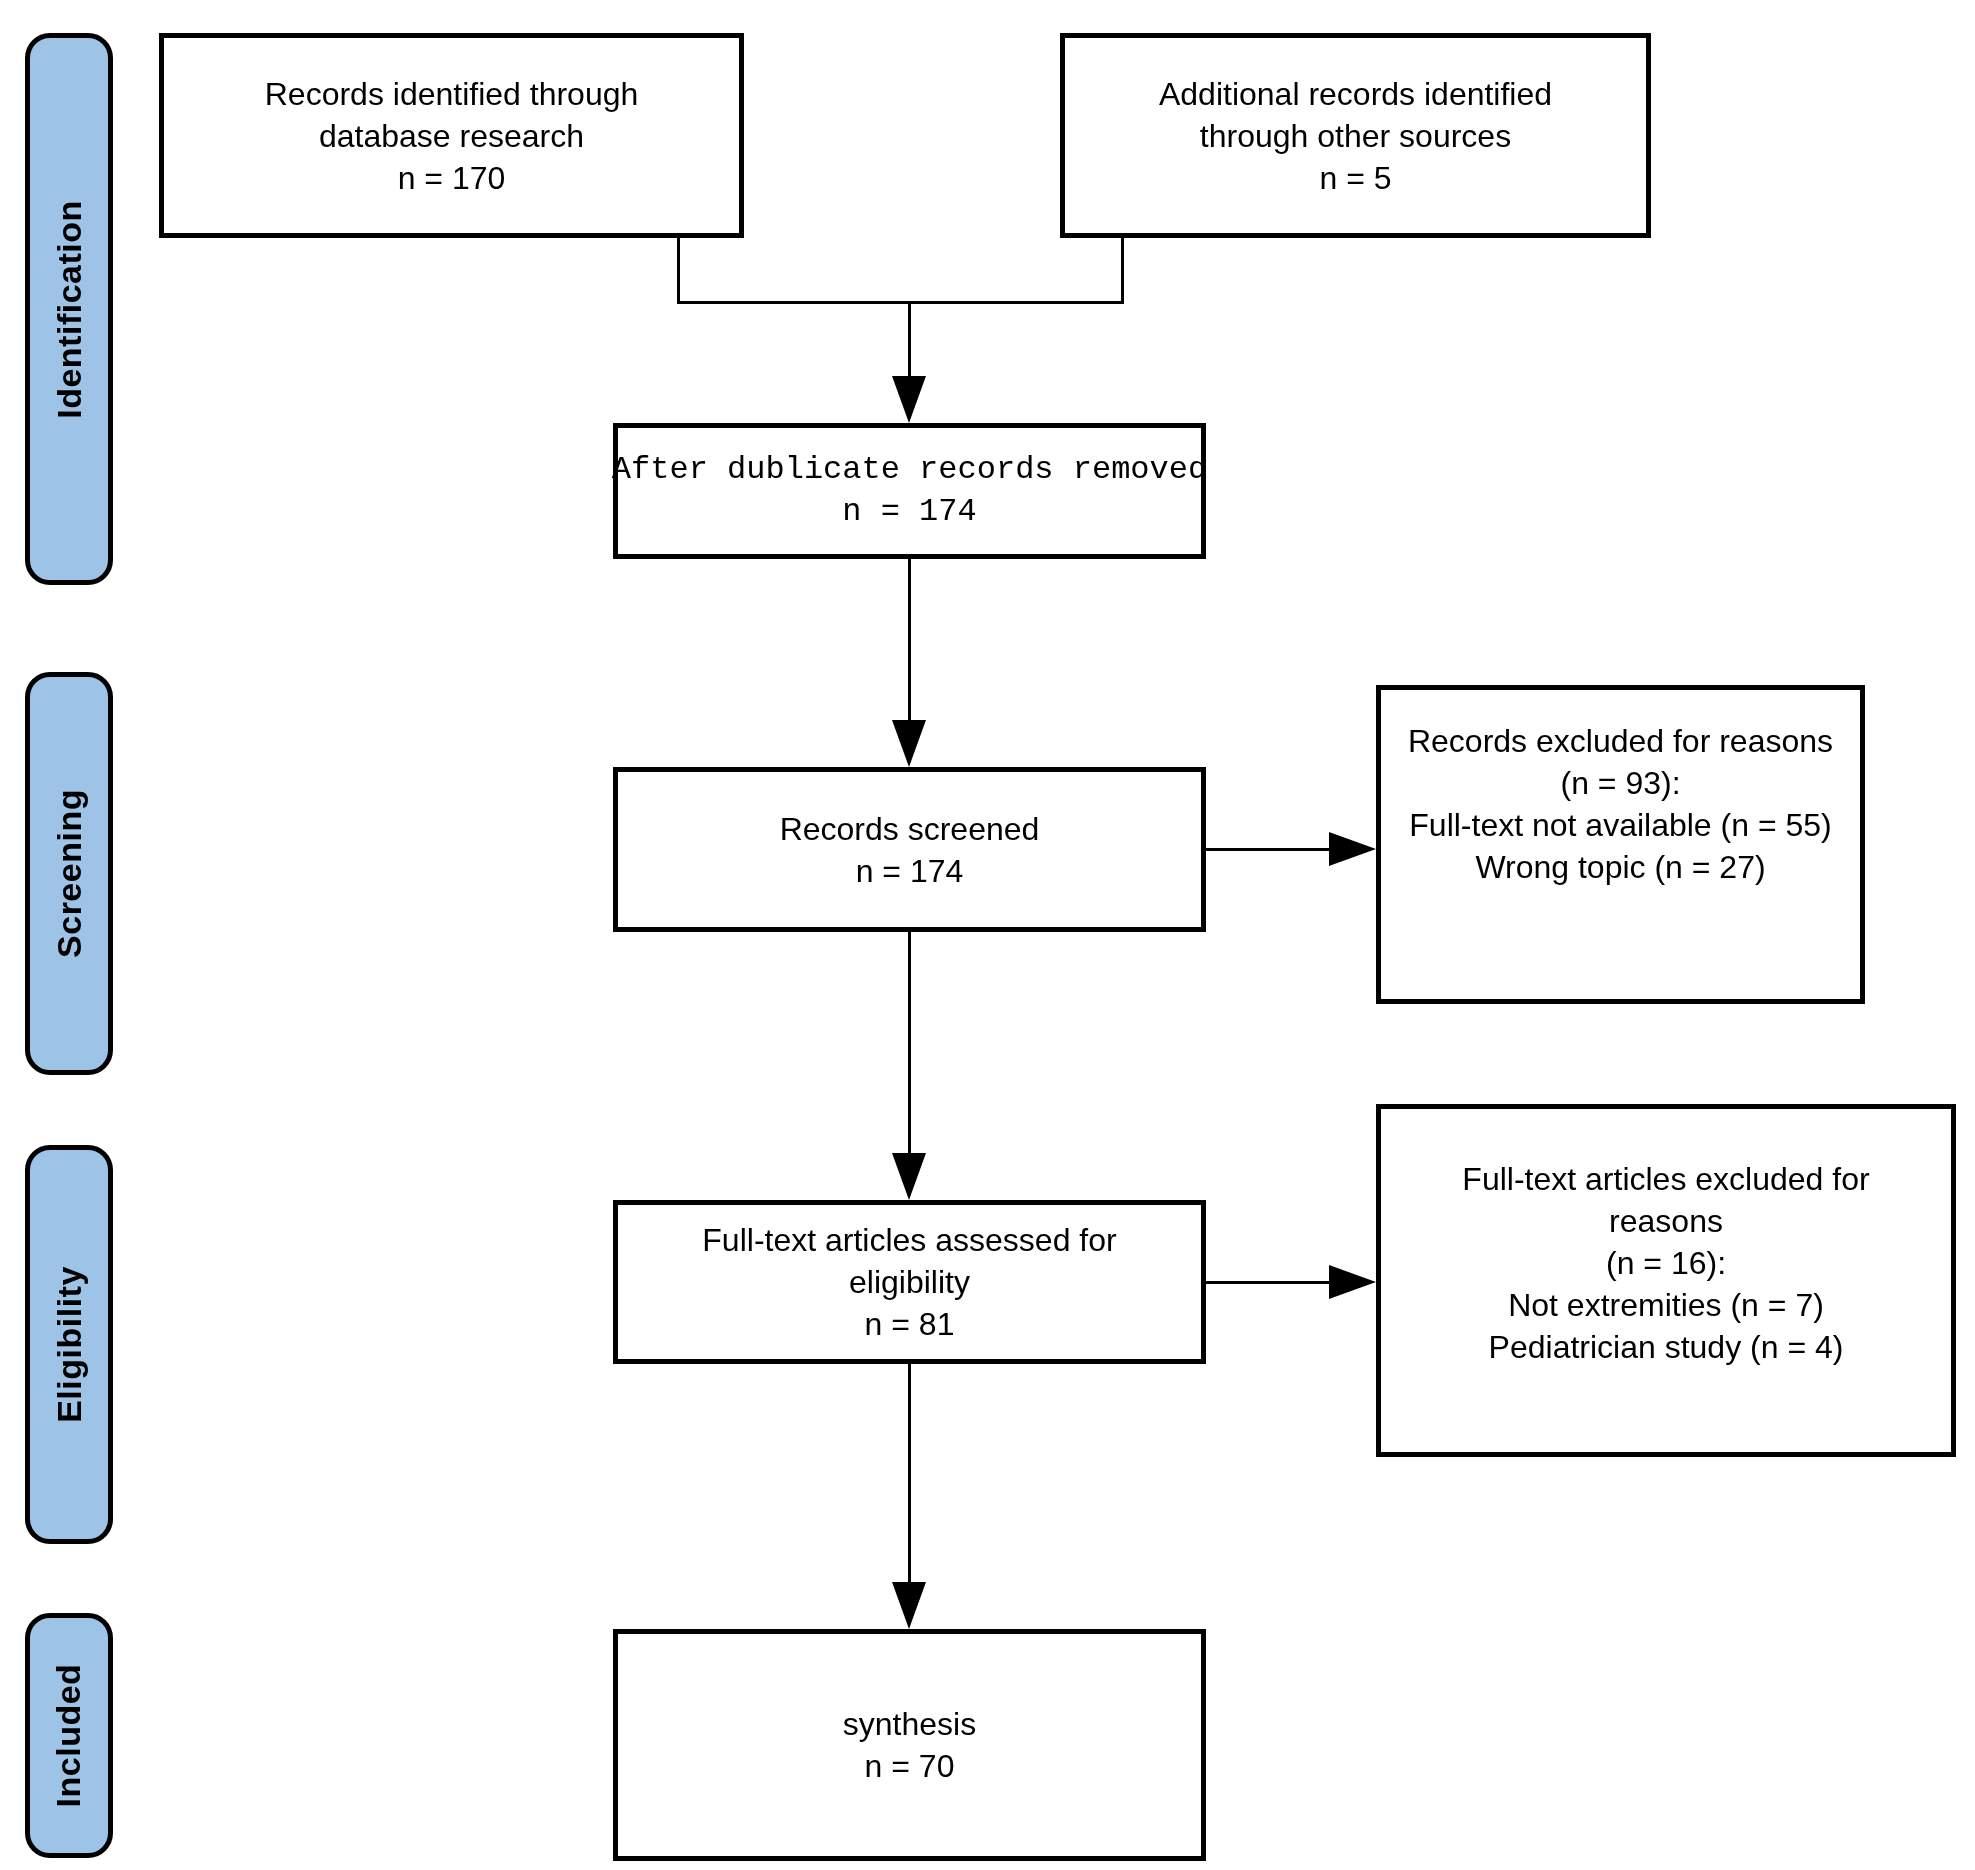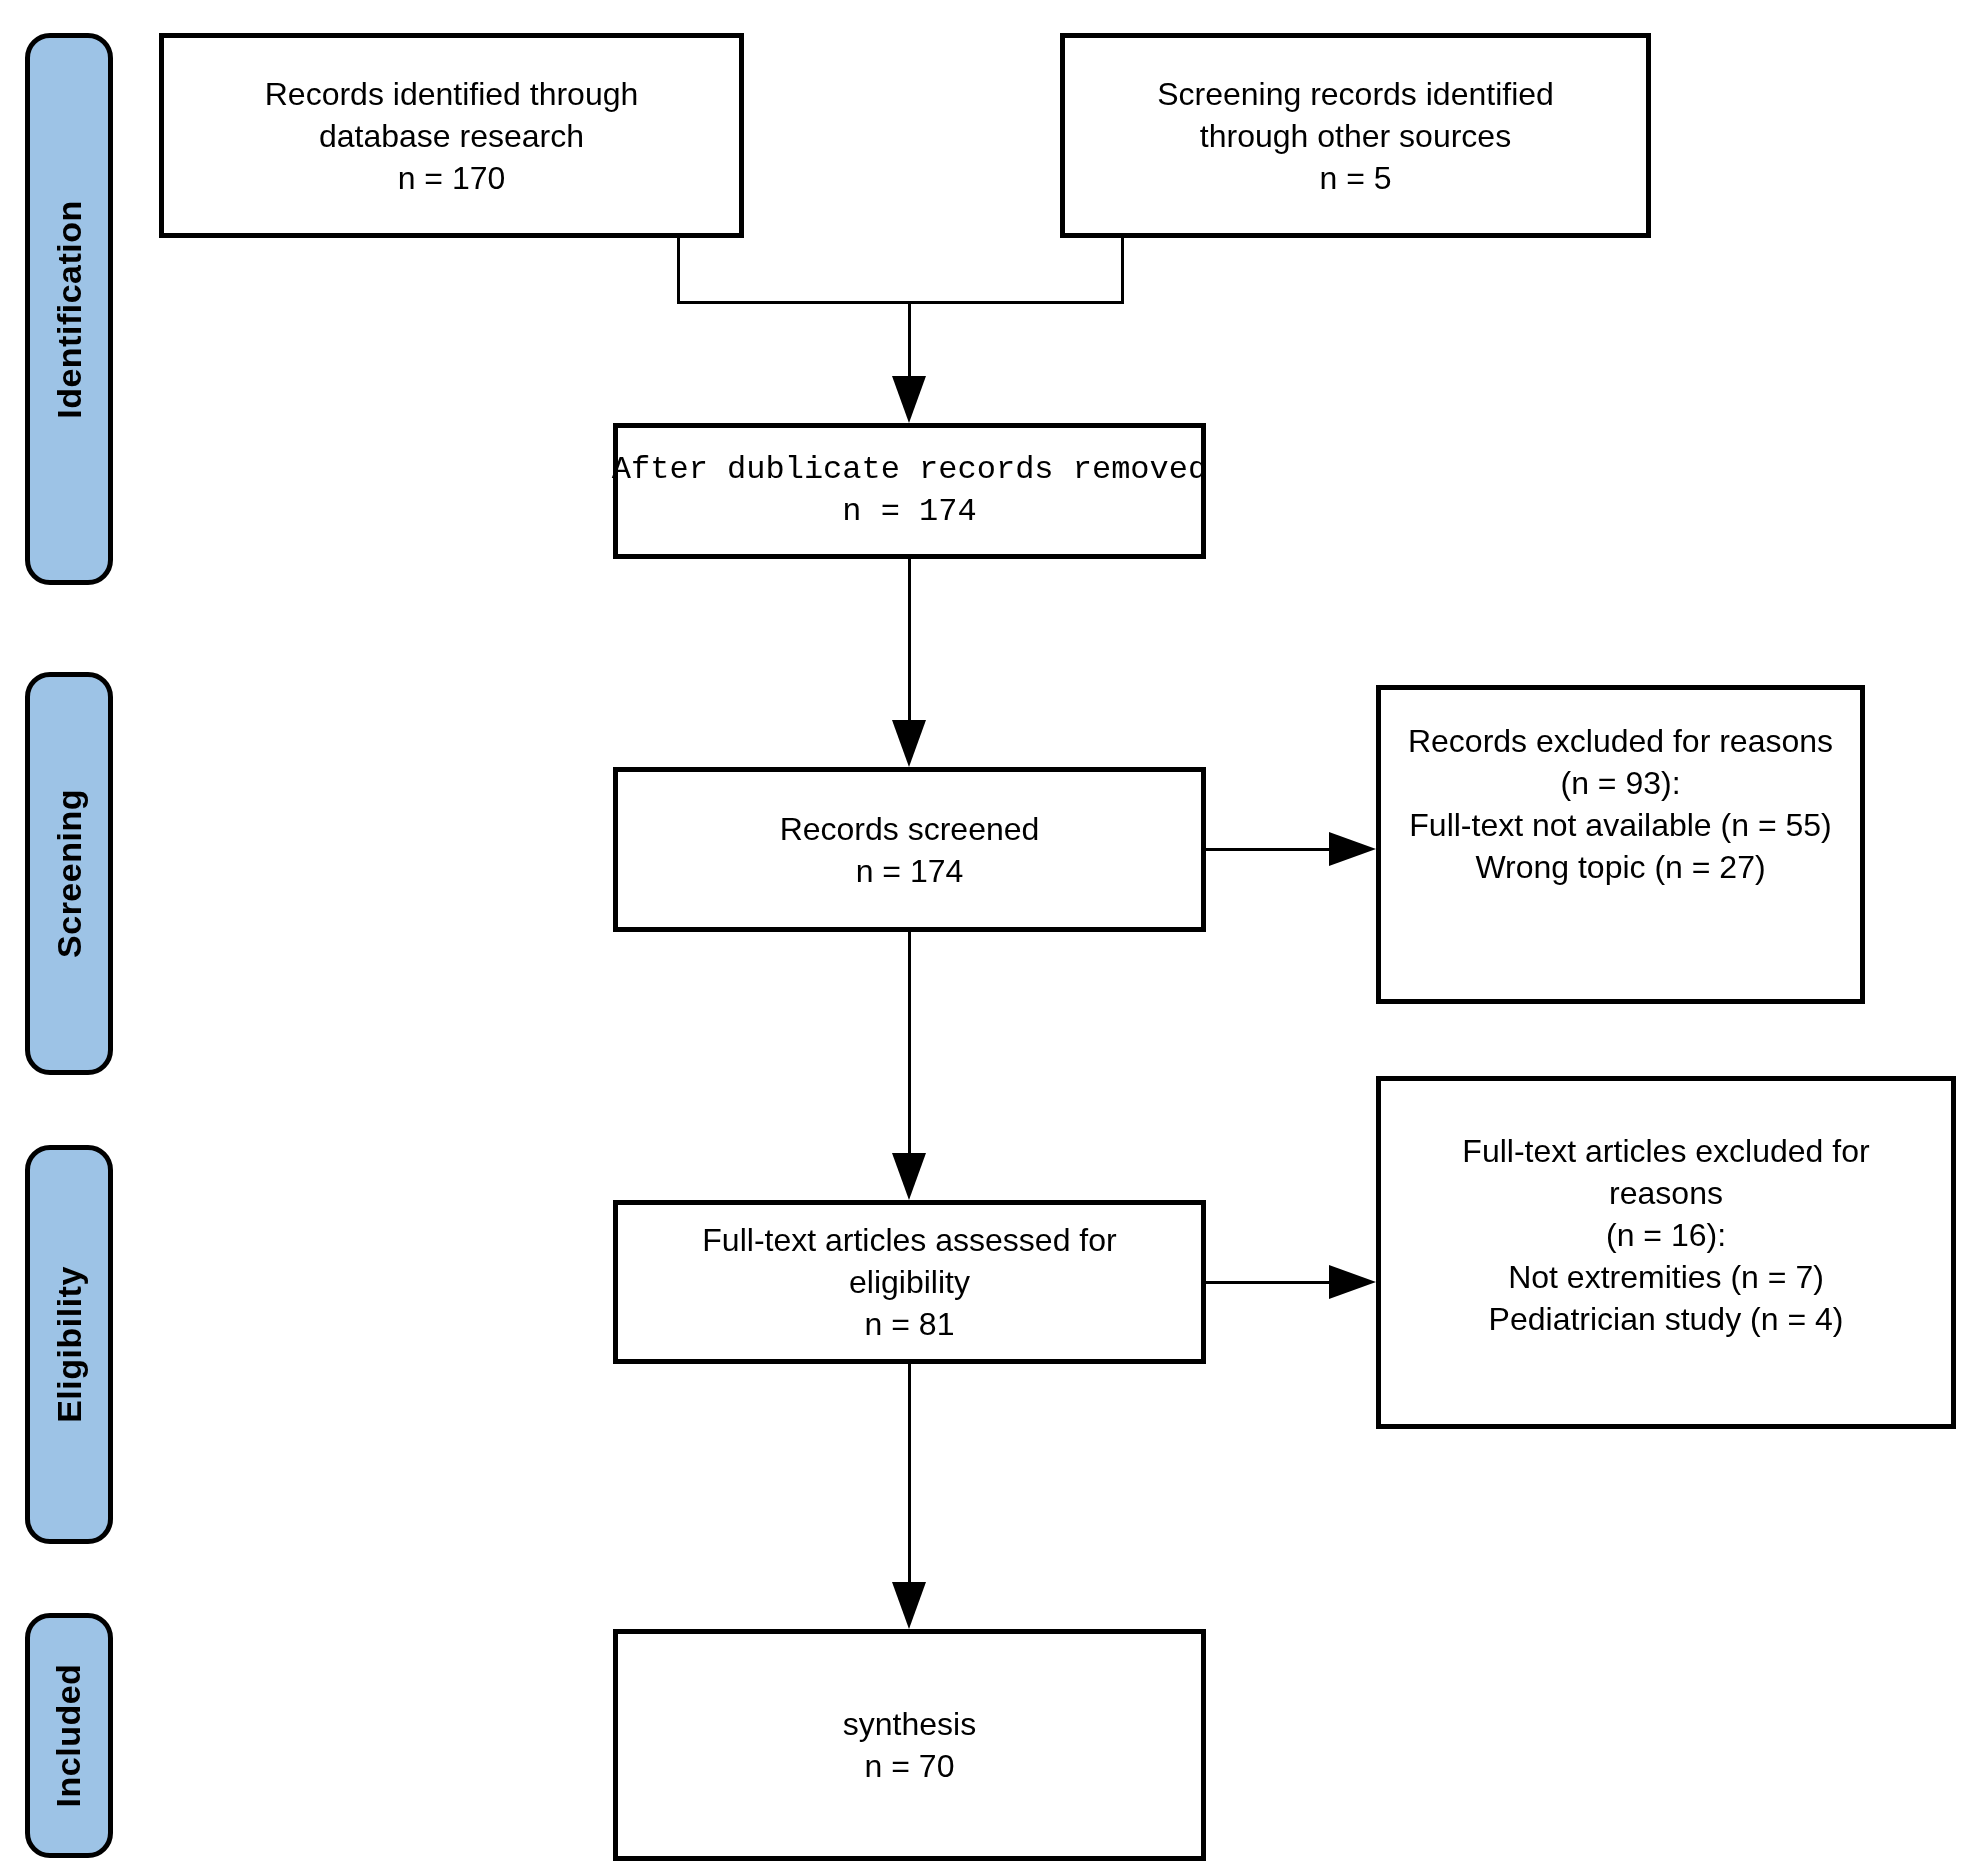--- a/index.html
+++ b/index.html
@@ -55,21 +55,21 @@
     line-height: 42px;
   }
   .box .ln { display: block; white-space: nowrap; }
   #box-identified   { left: 159px;  top: 33px;   width: 585px; height: 205px; }
   #box-additional   { left: 1060px; top: 33px;   width: 591px; height: 205px; }
   #box-dedup        { left: 613px; top: 423px;  width: 593px; height: 136px; font-family: Liberation Mono, monospace; }
   #box-screened     { left: 613px; top: 767px; width: 593px; height: 165px; }
   #box-fulltext     { left: 613px; top: 1200px; width: 593px; height: 164px; }
   #box-included     { left: 613px; top: 1629px; width: 593px; height: 232px; }
   #box-excl-records  { left: 1376px; top: 685px; width: 489px; height: 319px; justify-content: flex-start; padding-top: 30px; }
-  #box-excl-fulltext { left: 1376px; top: 1076px; width: 580px; height: 353px; justify-content: flex-start; padding-top: 49px; }
+  #box-excl-fulltext { left: 1376px; top: 1104px; width: 580px; height: 353px; justify-content: flex-start; padding-top: 49px; }
 
   
   .vline, .hline { position: absolute; background: var(--line); }
   .arrow-down {
     position: absolute; width: 0; height: 0;
     border-left: 17.6px solid transparent;
     border-right: 17.6px solid transparent;
     border-top: 47px solid var(--line);
   }
   .arrow-right {
@@ -113,21 +113,21 @@
   <div class="phase-tab" id="tab-included">
     <span>Included</span>
   </div>
 
   <div class="box" id="box-identified">
     <span class="ln">Records identified through</span>
     <span class="ln">database research</span>
     <span class="ln">n = 170</span>
   </div>
   <div class="box" id="box-additional">
-    <span class="ln">Screening records identified</span>
+    <span class="ln">Additional records identified</span>
     <span class="ln">through other sources</span>
     <span class="ln">n = 5</span>
   </div>
 
   <div class="vline" id="merge-left-v"></div>
   <div class="vline" id="merge-right-v"></div>
   <div class="hline" id="merge-h"></div>
   <div class="vline" id="merge-drop-v"></div>
   <div class="arrow-down" id="merge-drop-head"></div>
 

